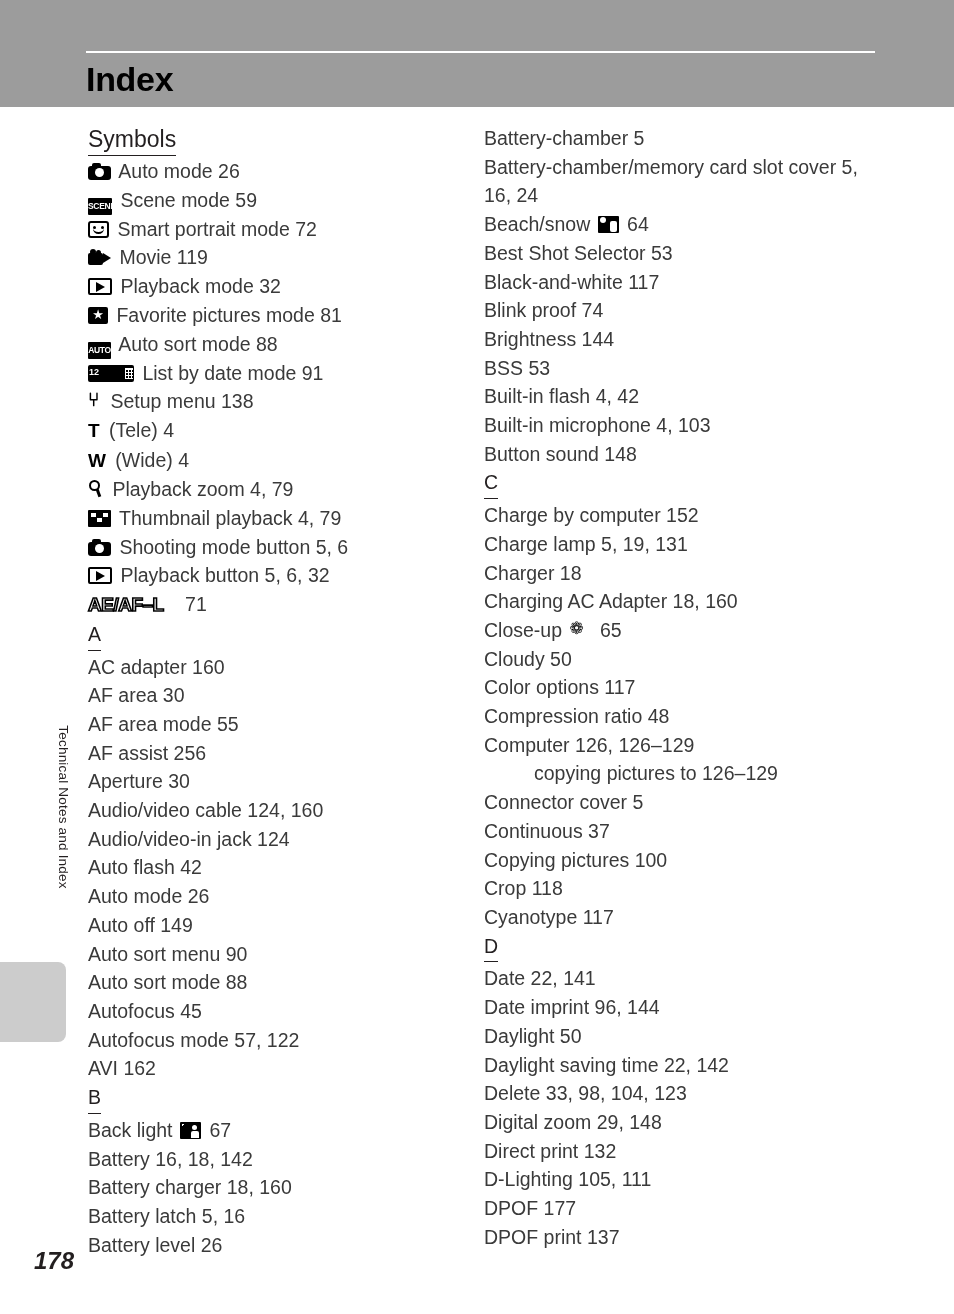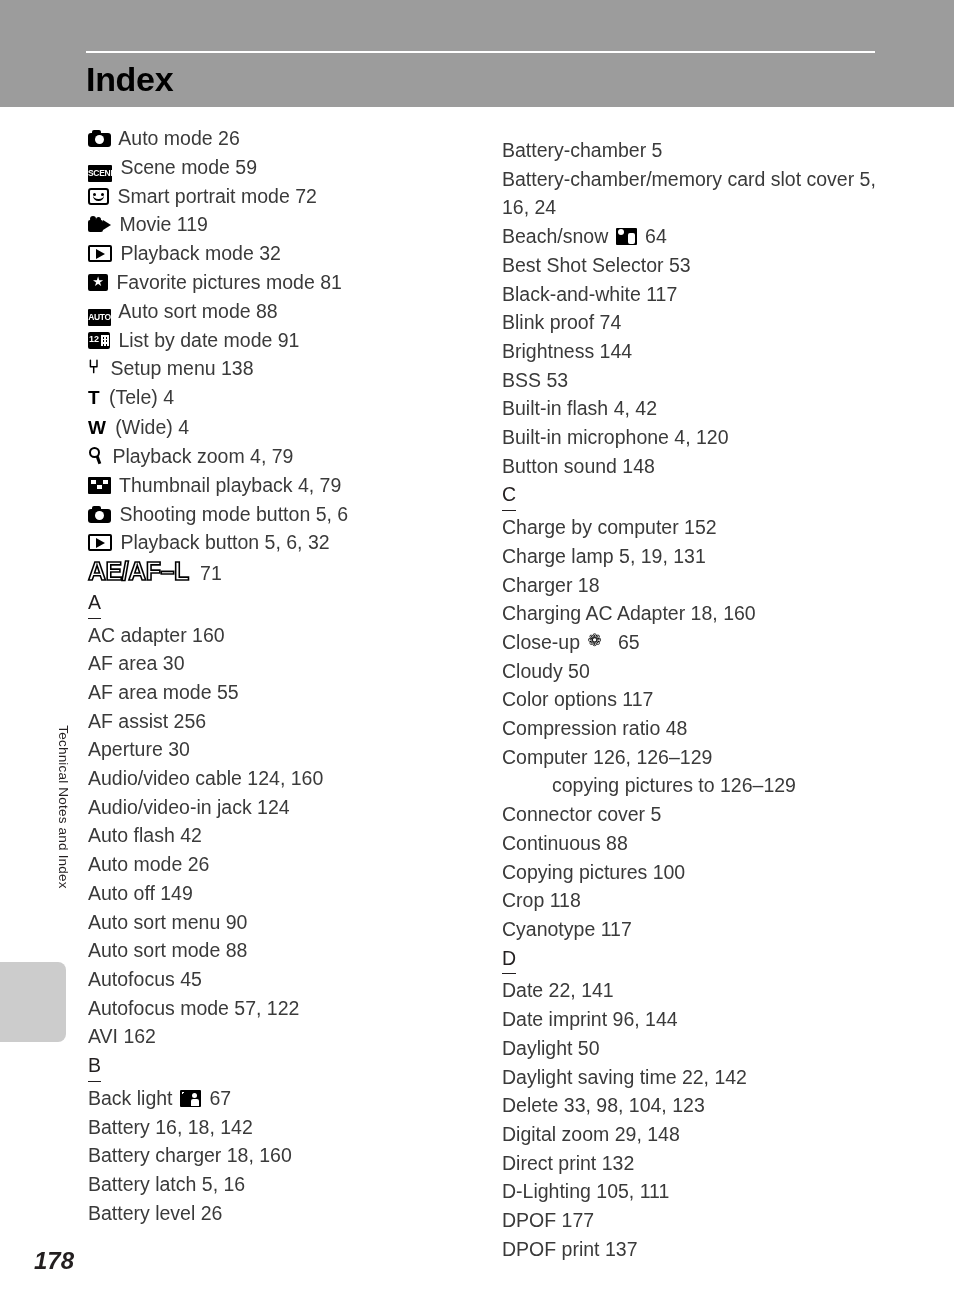--- a/index.html
+++ b/index.html
@@ -82,21 +82,21 @@
     position: absolute;
     left: 0;
     top: 124px;
     width: 954px;
   }
   .col {
     position: absolute;
     top: 0;
   }
   .col-left  { left: 88px;  width: 380px; }
-  .col-right { left: 502px; width: 390px; margin-top: 12px; }
+  .col-right { left: 484px; width: 390px; }
 
   .entry {
     font-size: 19.5px;
     line-height: 28.7px;
     color: #3a3a3a;
     white-space: nowrap;
   }
   .entry.wrap { white-space: normal; }
   .entry.sub { padding-left: 50px; }
 
@@ -220,21 +220,21 @@
 
   
   .ic-auto {
     width: 23px; height: 17px; background: #000; color: #fff;
     font-size: 8.5px; font-weight: bold; line-height: 17px;
     text-align: center; letter-spacing: -0.3px; border-radius: 1px;
   }
 
   
   .ic-date {
-    width: 22px; height: 17px; background: #000; border-radius: 2px;
+    width: 46px; height: 17px; background: #000; border-radius: 2px;
   }
   .ic-date .num {
     position: absolute; left: 1px; top: 2px;
     color: #fff; font-size: 9px; font-weight: bold; line-height: 10px;
   }
   .ic-date .grid {
     position: absolute; right: 1px; top: 3px;
     width: 8px; height: 11px;
     background:
       repeating-linear-gradient(to right, #fff 0 1.5px, transparent 1.5px 3px),
@@ -268,26 +268,26 @@
   }
 
   
   .ic-thumb {
     width: 23px; height: 17px; background: #000; border-radius: 1px;
   }
   .ic-thumb .q { position: absolute; background: #fff; width: 5px; height: 4px; }
 
   
   .aeafl {
-    font-size: 25px;
+    font-size: 19px;
     font-weight: bold;
     color: #ffffff;
     -webkit-text-stroke: 1.6px #000;
     letter-spacing: -0.5px;
-    margin-right: 6px;
+    margin-right: 16px;
   }
 
   
   .ic-backlight {
     width: 21px; height: 17px; background: #000; border-radius: 1px;
     margin-left: 2px;
   }
   .ic-backlight .pl {
     position: absolute; right: 2px; bottom: 1px;
     width: 8px; height: 7px; background: #fff; border-radius: 2px 2px 0 0;
@@ -344,20 +344,23 @@
 
 <div class="side-tab"></div>
 <div class="side-label">Technical Notes and Index</div>
 
 <div class="page-number">178</div>
 
 <div class="columns">
 
   <div class="col col-left">
 
+    <div class="section-head-row">
+      <span class="section-symbols">Symbols</span>
+    </div>
 
     <div id="symbol-list">
         <div class="entry"><span class="ic ic-camera"><span class="hump"></span><span class="body"></span><span class="lens"></span></span><span> Auto mode 26</span></div>
         <div class="entry"><span class="ic ic-scene">SCENE</span><span> Scene mode 59</span></div>
         <div class="entry"><span class="ic ic-smile"><span class="eye l"></span><span class="eye r"></span><span class="mouth"></span></span><span> Smart portrait mode 72</span></div>
         <div class="entry"><span class="ic ic-movie"><span class="box"></span><span class="lens2"></span><span class="reel"></span><span class="reel2"></span></span><span> Movie 119</span></div>
         <div class="entry"><span class="ic ic-play"><span class="tri"></span></span><span> Playback mode 32</span></div>
         <div class="entry"><span class="ic ic-star"><span class="s">★</span></span><span> Favorite pictures mode 81</span></div>
         <div class="entry"><span class="ic ic-auto">AUTO</span><span> Auto sort mode 88</span></div>
         <div class="entry"><span class="ic ic-date"><span class="num">12</span><span class="grid"></span></span><span> List by date mode 91</span></div>
@@ -408,40 +411,40 @@
     <div id="list-b-right">
         <div class="entry"><span>Battery-chamber 5</span></div>
         <div class="entry wrap"><span>Battery-chamber/memory card slot cover 5, 16, 24</span></div>
         <div class="entry"><span>Beach/snow</span> <span class="ic ic-beach"><span class="sun"></span><span class="fig"></span></span><span> 64</span></div>
         <div class="entry"><span>Best Shot Selector 53</span></div>
         <div class="entry"><span>Black-and-white 117</span></div>
         <div class="entry"><span>Blink proof 74</span></div>
         <div class="entry"><span>Brightness 144</span></div>
         <div class="entry"><span>BSS 53</span></div>
         <div class="entry"><span>Built-in flash 4, 42</span></div>
-        <div class="entry"><span>Built-in microphone 4, 120</span></div>
+        <div class="entry"><span>Built-in microphone 4, 103</span></div>
         <div class="entry"><span>Button sound 148</span></div>
       </div>
 
     <div class="section-head-row">
       <span class="section-letter">C</span>
     </div>
     <div id="list-c">
         <div class="entry"><span>Charge by computer 152</span></div>
         <div class="entry"><span>Charge lamp 5, 19, 131</span></div>
         <div class="entry"><span>Charger 18</span></div>
         <div class="entry"><span>Charging AC Adapter 18, 160</span></div>
         <div class="entry"><span>Close-up</span> <span class="ic ic-flower"><span class="f">❁</span></span><span> 65</span></div>
         <div class="entry"><span>Cloudy 50</span></div>
         <div class="entry"><span>Color options 117</span></div>
         <div class="entry"><span>Compression ratio 48</span></div>
         <div class="entry"><span>Computer 126, 126–129</span></div>
         <div class="entry sub"><span>copying pictures to 126–129</span></div>
         <div class="entry"><span>Connector cover 5</span></div>
-        <div class="entry"><span>Continuous 88</span></div>
+        <div class="entry"><span>Continuous 37</span></div>
         <div class="entry"><span>Copying pictures 100</span></div>
         <div class="entry"><span>Crop 118</span></div>
         <div class="entry"><span>Cyanotype 117</span></div>
       </div>
 
     <div class="section-head-row">
       <span class="section-letter">D</span>
     </div>
     <div id="list-d">
         <div class="entry"><span>Date 22, 141</span></div>

